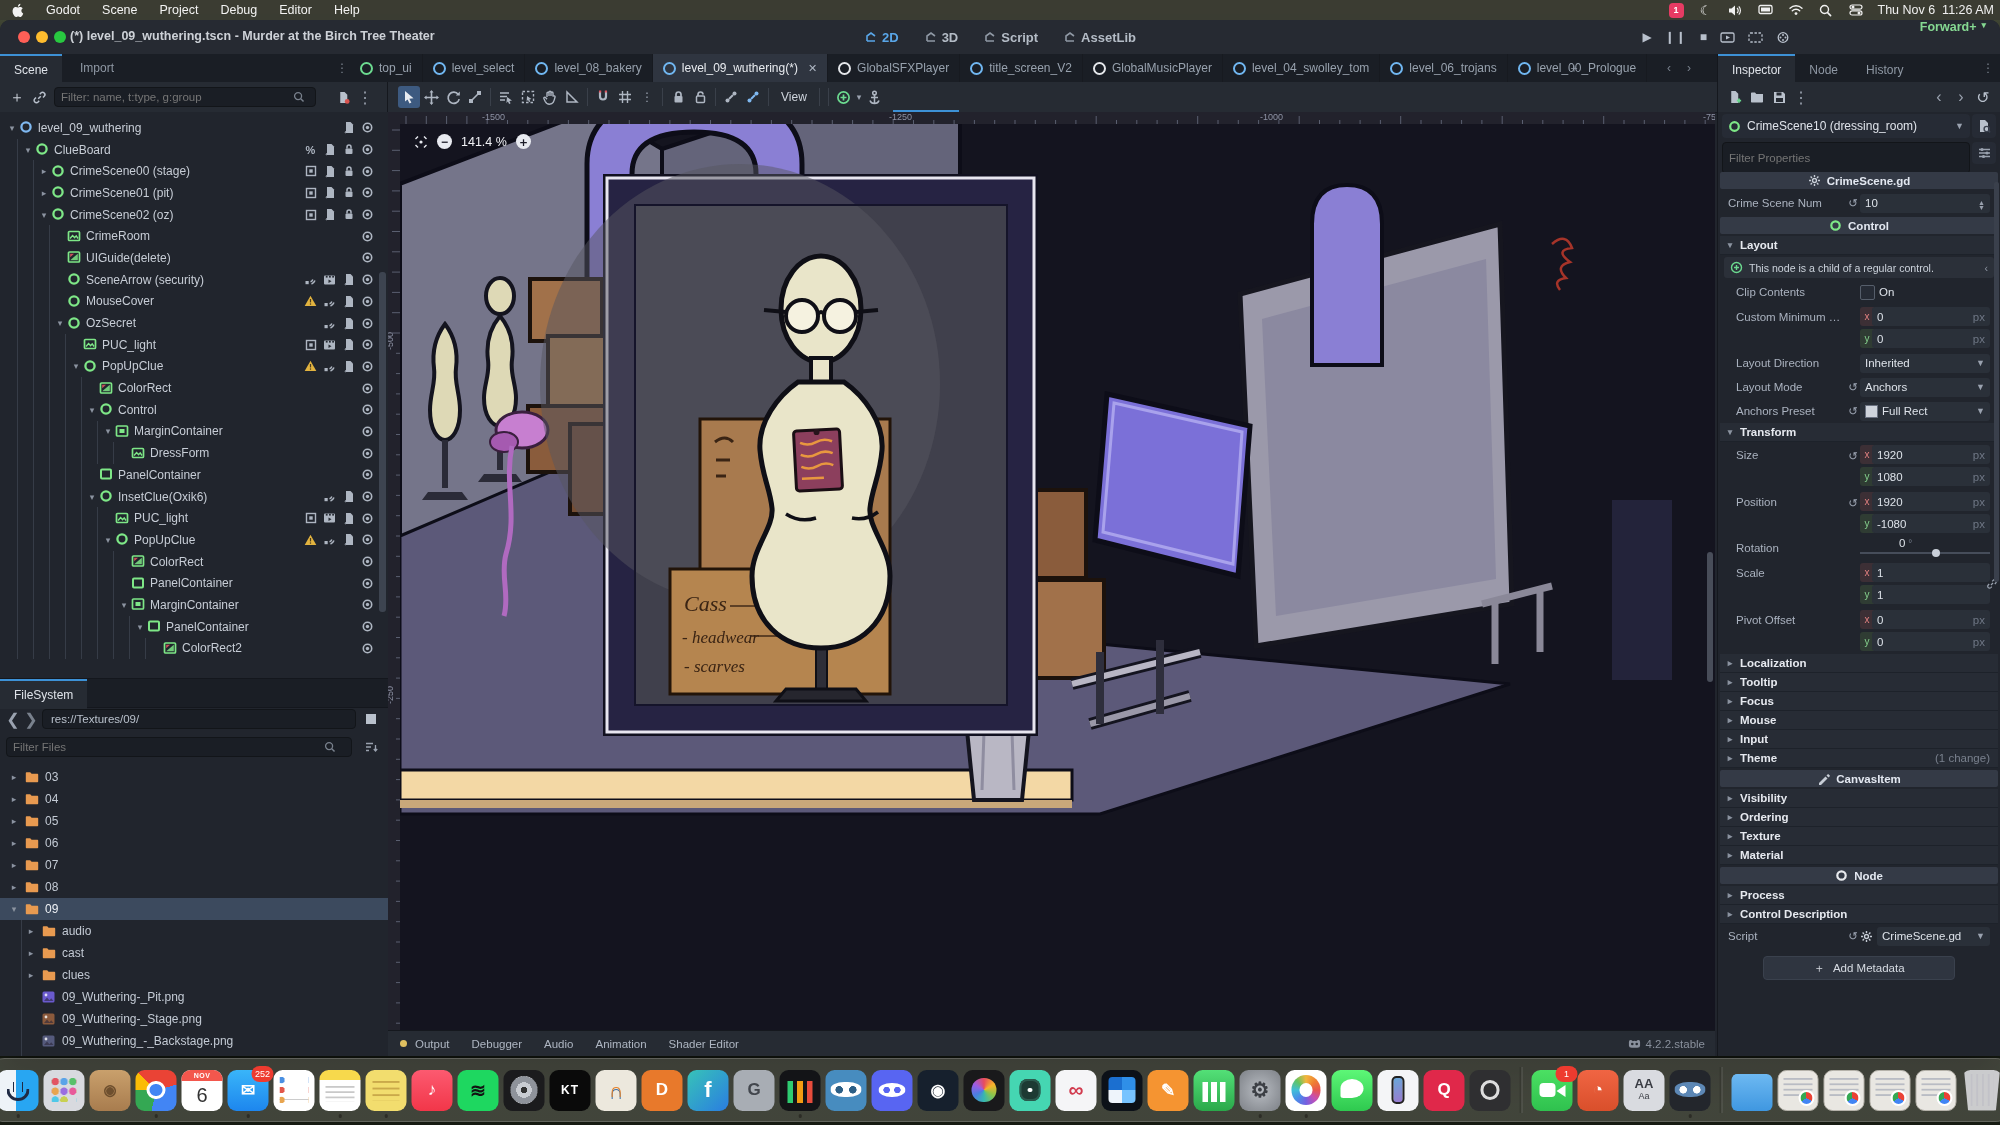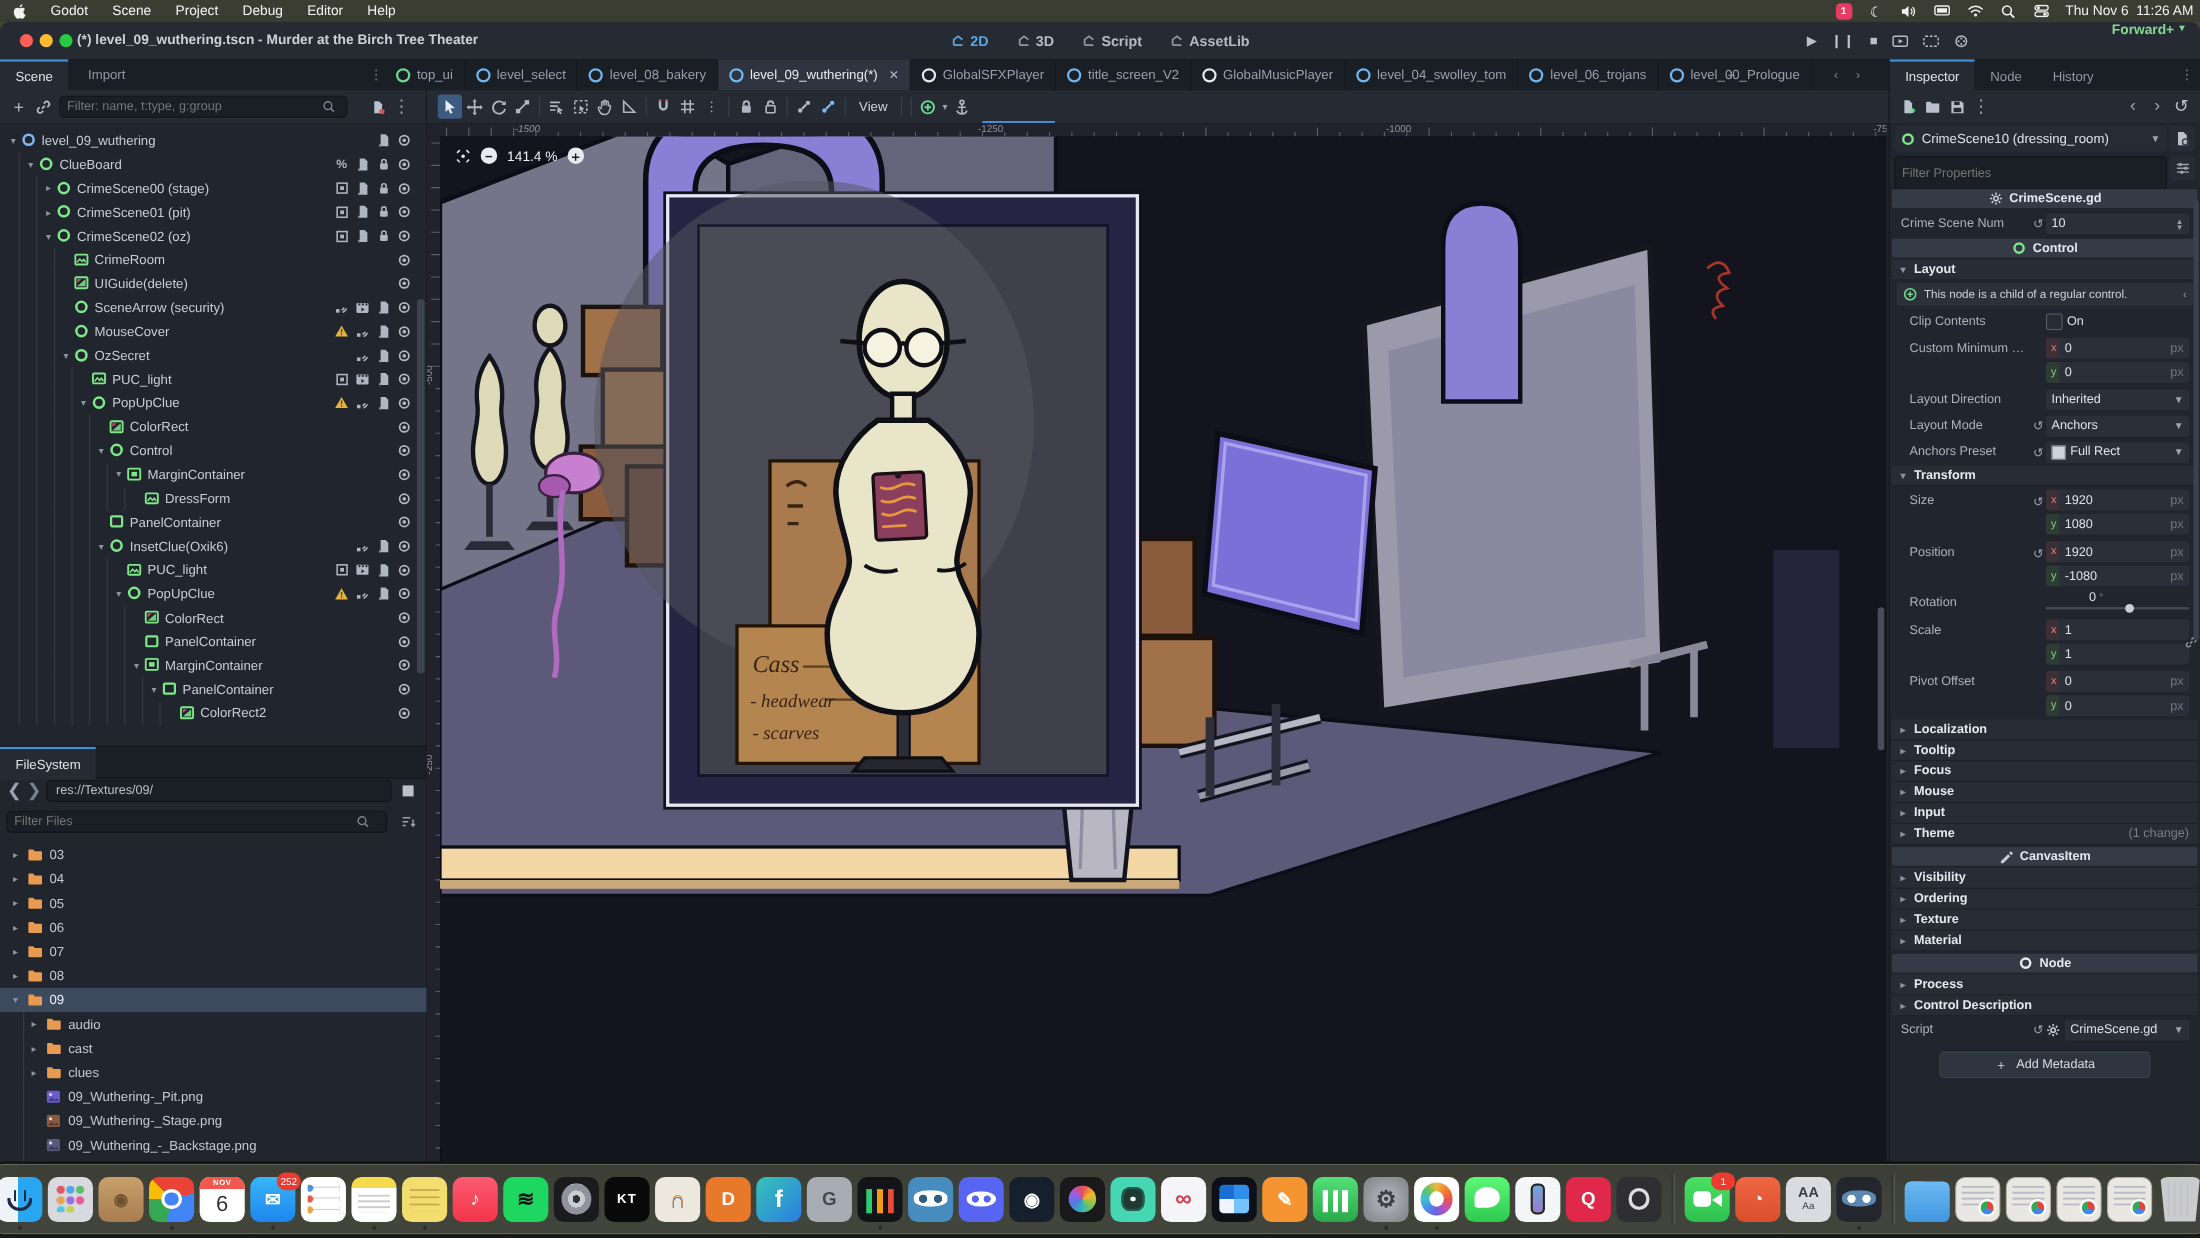--- a/index.html
+++ b/index.html
@@ -1520,21 +1520,21 @@
         </div>
         <div class="frow">
           <span class="fguide"></span>
           <span class="arr"></span>
         </div>
       </div>
   </div>
 
   <div id="canvas">
     <div id="ruler-corner"></div>
-    <div id="ruler-top"><span class="rt-label" style="left: 68px; font-style: italic;">-1500</span><span class="rt-label" style="left: 489px; text-align: right;">-1250</span><span class="rt-label" style="left: 860px;">-1000</span><span class="rt-label" style="left: 1303px;">-750</span><span><svg width="1315" height="12" style="position:absolute;left:0;top:0">
+    <div id="ruler-top"><span class="rt-label" style="left: 82px;">-1500</span><span class="rt-label" style="left: 489px; text-align: right;">-1250</span><span class="rt-label" style="left: 860px;">-1000</span><span class="rt-label" style="left: 1303px;">-750</span><span><svg width="1315" height="12" style="position:absolute;left:0;top:0">
             <path d="M6.0,4 V12" stroke="#5a5f70" stroke-width="1"></path>
             <path d="M26.3,4 V12" stroke="#5a5f70" stroke-width="1"></path>
             <path d="M46.6,4 V12" stroke="#5a5f70" stroke-width="1"></path>
             <path d="M66.9,4 V12" stroke="#5a5f70" stroke-width="1"></path>
             <path d="M87.2,8 V12" stroke="#5a5f70" stroke-width="1"></path>
             <path d="M107.5,8 V12" stroke="#5a5f70" stroke-width="1"></path>
             <path d="M127.8,8 V12" stroke="#5a5f70" stroke-width="1"></path>
             <path d="M148.1,8 V12" stroke="#5a5f70" stroke-width="1"></path>
             <path d="M168.4,8 V12" stroke="#5a5f70" stroke-width="1"></path>
             <path d="M188.7,8 V12" stroke="#5a5f70" stroke-width="1"></path>
@@ -2060,20 +2060,38 @@
           </span>
         </div>
         <div class="addmeta">
           <span>＋</span>
           <span>Add Metadata</span>
         </div>
       </div>
     <div id="insp-vscroll"></div>
   </div>
 
+  <div id="bottombar">
+    <span class="odot"></span>
+    <span id="bb-tabs" style="display:flex;gap:22px">
+        <span>Output</span>
+        <span>Debugger</span>
+        <span>Audio</span>
+        <span>Animation</span>
+        <span>Shader Editor</span>
+      </span>
+    <span id="bb-version">
+      <svg width="13" height="11" viewBox="0 0 14 11">
+          <path d="M1,4 Q1,1 4,2 L5,3 Q7,2.2 9,3 L10,2 Q13,1 13,4 L13,8 Q13,10 10,10 L4,10 Q1,10 1,8 Z" fill="#8a919d"></path>
+          <circle cx="4.6" cy="6" r="1.4" fill="#262b33"></circle>
+          <circle cx="9.4" cy="6" r="1.4" fill="#262b33"></circle>
+        </svg>
+      <span>4.2.2.stable</span>
+    </span>
+  </div>
 </div>
 
 <div id="dock">
     <div class="dicon d-finder">
       <span class="face"></span>
       <span class="drun"></span>
     </div>
     <div class="dicon d-grid">
       <span class="face"></span>
     </div>

